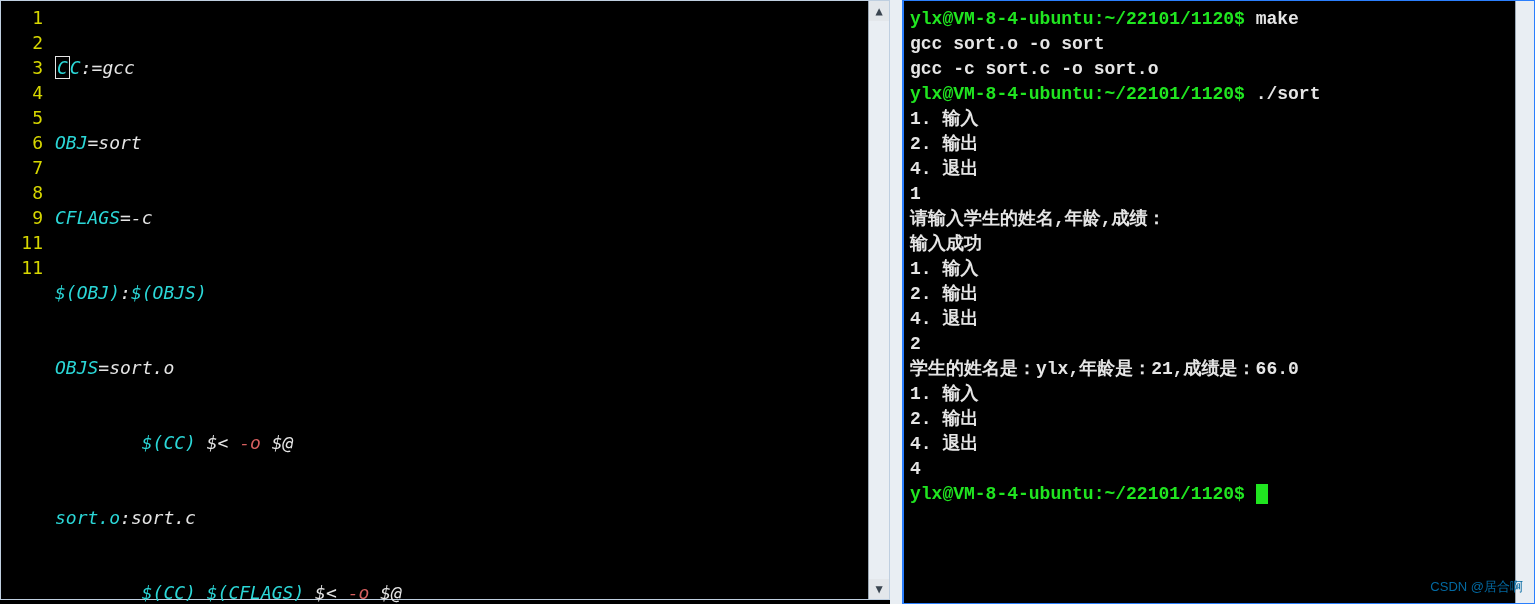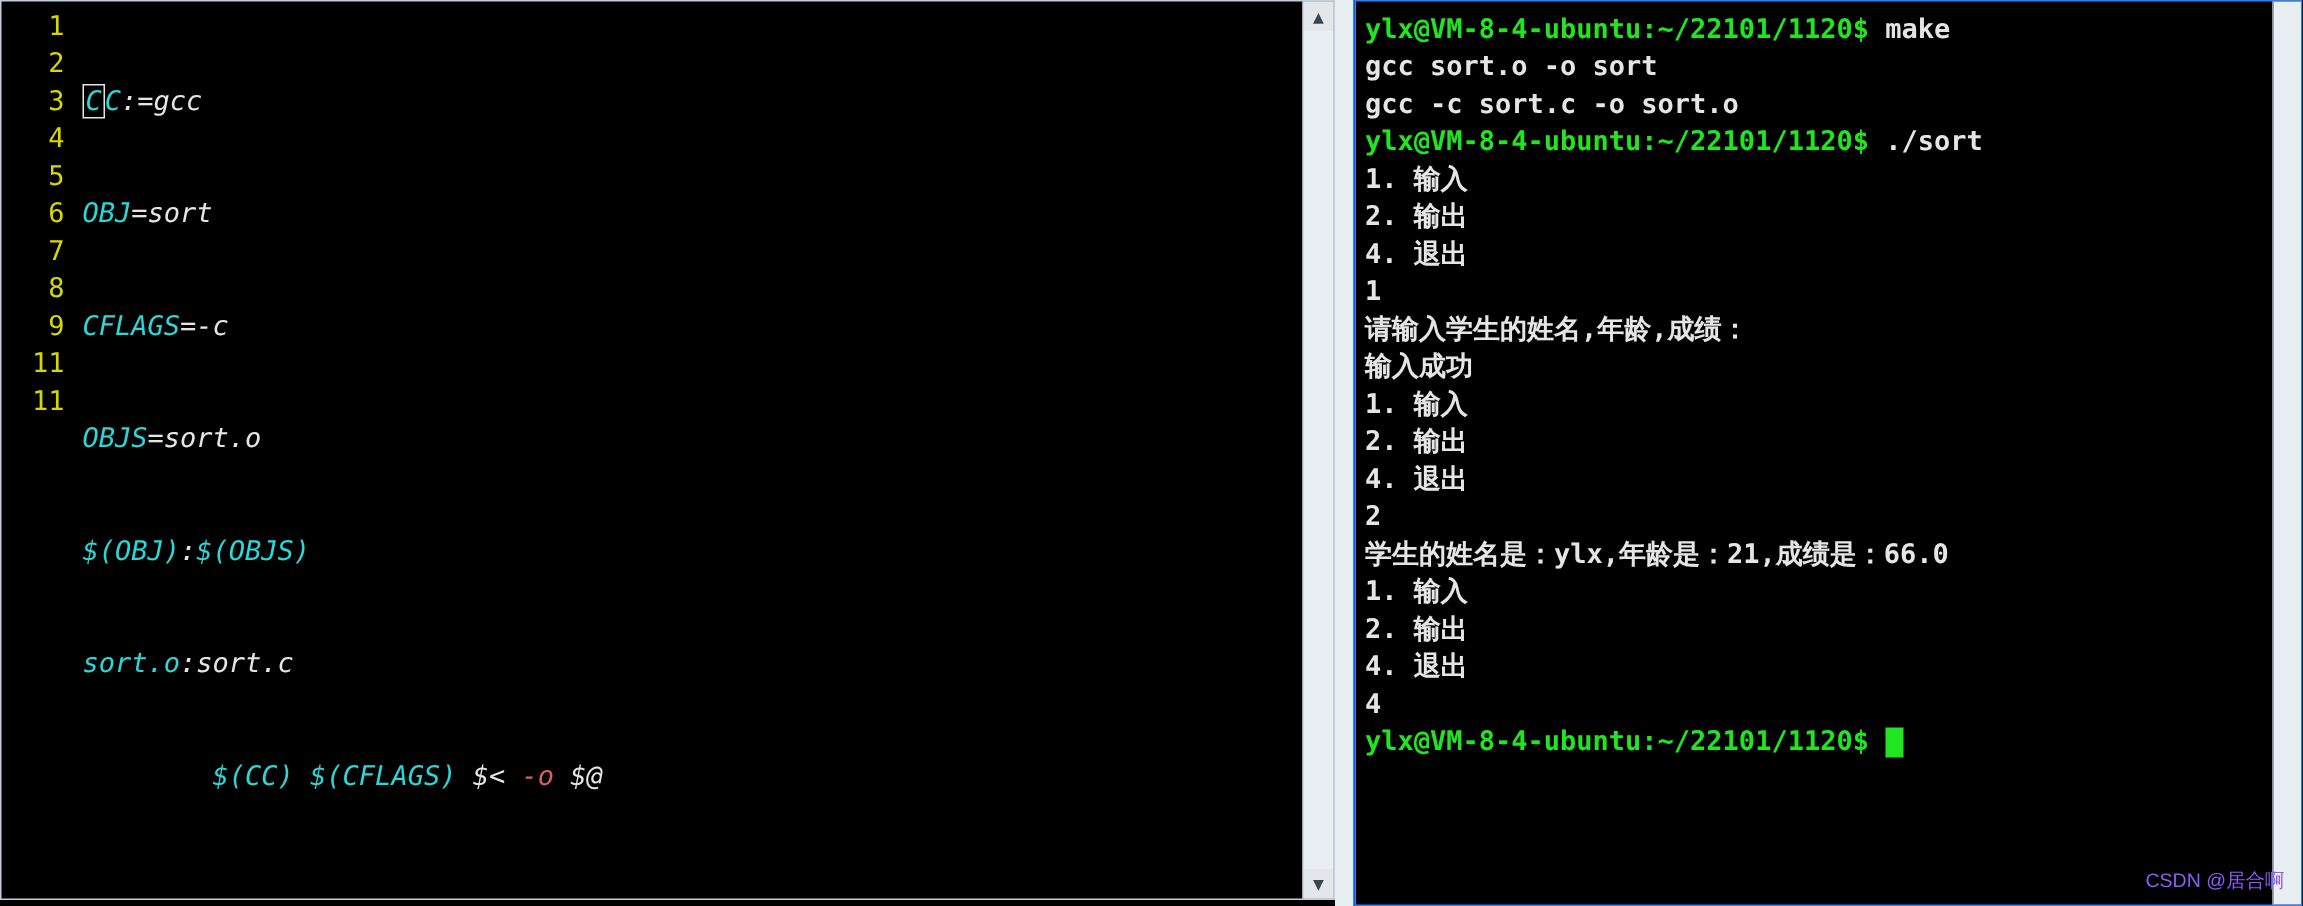--- a/index.html
+++ b/index.html
@@ -83,20 +83,21 @@
     flex: 1;
     background: #000;
     border: 1px solid #2b7ffd;
     box-sizing: border-box;
     position: relative;
   }
   .right-inner {
     padding: 6px 6px;
     line-height: 25px;
     font-size: 18px;
+    font-family: Liberation Mono, monospace;
   }
   .term-line { height: 25px; white-space: pre; color: #e5e5e5; font-weight: bold;}
   .term-green { color: #20e520; font-weight: bold; }
   .term-white { color: #e5e5e5; font-weight: bold; }
   .term-cursor {
     display: inline-block;
     width: 12px;
     height: 20px;
     background: #20e520;
     vertical-align: text-bottom;
@@ -108,21 +109,21 @@
     bottom: 0;
     width: 18px;
     background: #e9eef3;
     border-left: 1px solid #9aa7b3;
   }
   .watermark {
     position: absolute;
     right: 12px;
     bottom: 8px;
     font-size: 13px;
-    color: #8b5cf6;
+    color: #0369a1;
     font-family: Arial, sans-serif;
   }
 </style>
 </head>
 <body>
 
 <div class="outer">
 
   <div class="left-pane">
     <div class="gutter">
@@ -136,22 +137,23 @@
       <div>8</div>
       <div>9</div>
       <div>11</div>
       <div>11</div>
     </div>
 
     <div class="code-area">
       <div class="code-row"><span class="c-cyan cursor-box">C</span><span class="c-cyan">C</span><span class="c-white">:=</span><span class="c-white">gcc</span></div>
       <div class="code-row"><span class="c-cyan">OBJ</span><span class="c-white">=sort</span></div>
       <div class="code-row"><span class="c-cyan">CFLAGS</span><span class="c-white">=-c</span></div>
+      <div class="code-row"><span class="c-cyan">$(OBJ)</span><span class="c-white">:</span><span class="c-cyan">$(OBJS)</span></div>
       <div class="code-row"><span class="c-cyan">OBJS</span><span class="c-white">=sort.o</span></div>
-      <div class="code-row"><span class="c-cyan">$(OBJ)</span><span class="c-white">:</span><span class="c-cyan">$(OBJS)</span></div>
+      <div class="code-row"><span class="c-white">        </span><span class="c-cyan">$(CC)</span><span class="c-white"> $&lt; </span><span class="c-red">-o</span><span class="c-white"> $@</span></div>
       <div class="code-row"><span class="c-cyan">sort.o</span><span class="c-white">:</span><span class="c-white">sort.c</span></div>
       <div class="code-row"><span class="c-white">        </span><span class="c-cyan">$(CC)</span><span class="c-white"> </span><span class="c-cyan">$(CFLAGS)</span><span class="c-white"> $&lt; </span><span class="c-red">-o</span><span class="c-white"> $@</span></div>
       
       
       
       
       
       
       
       

